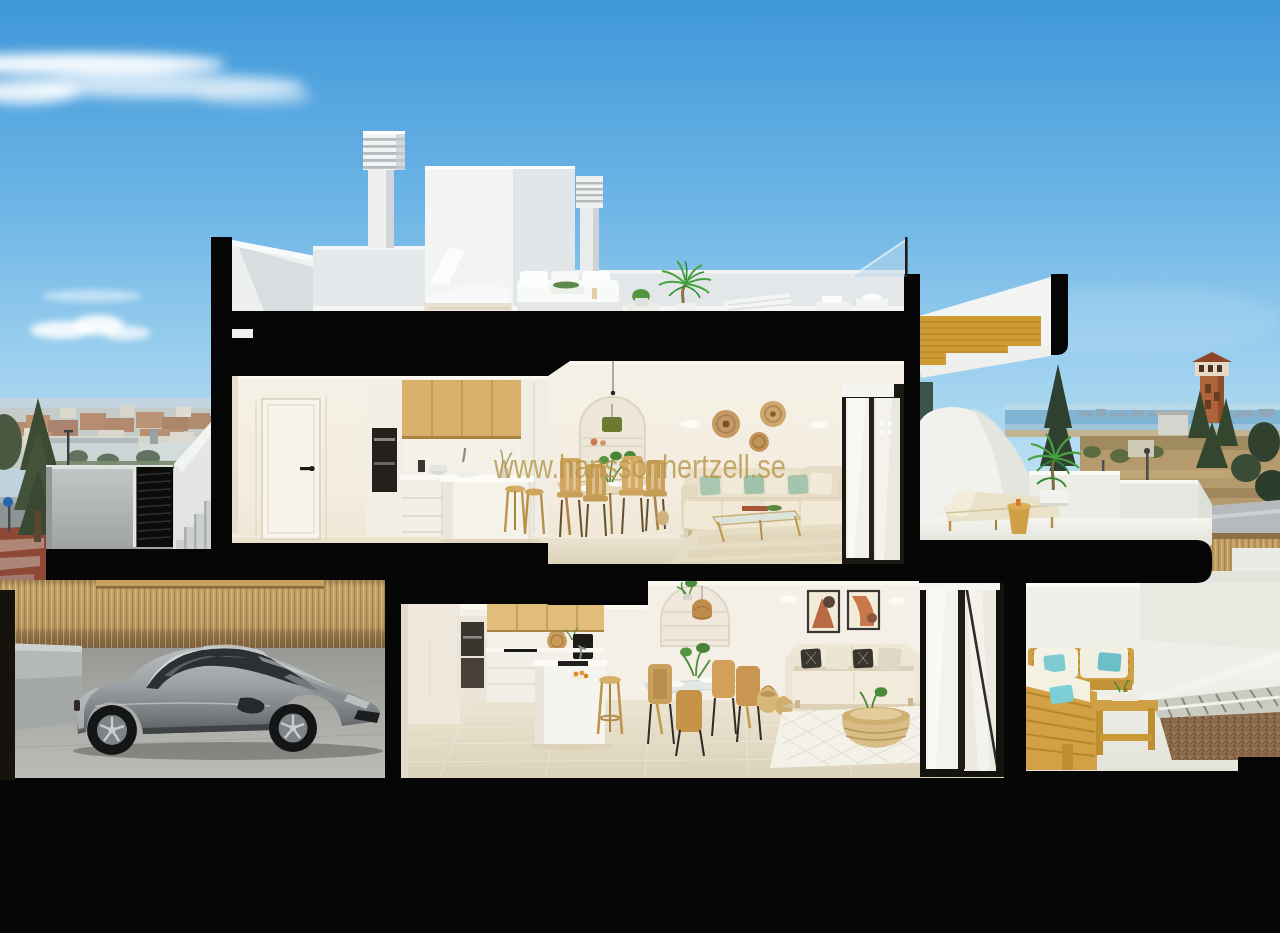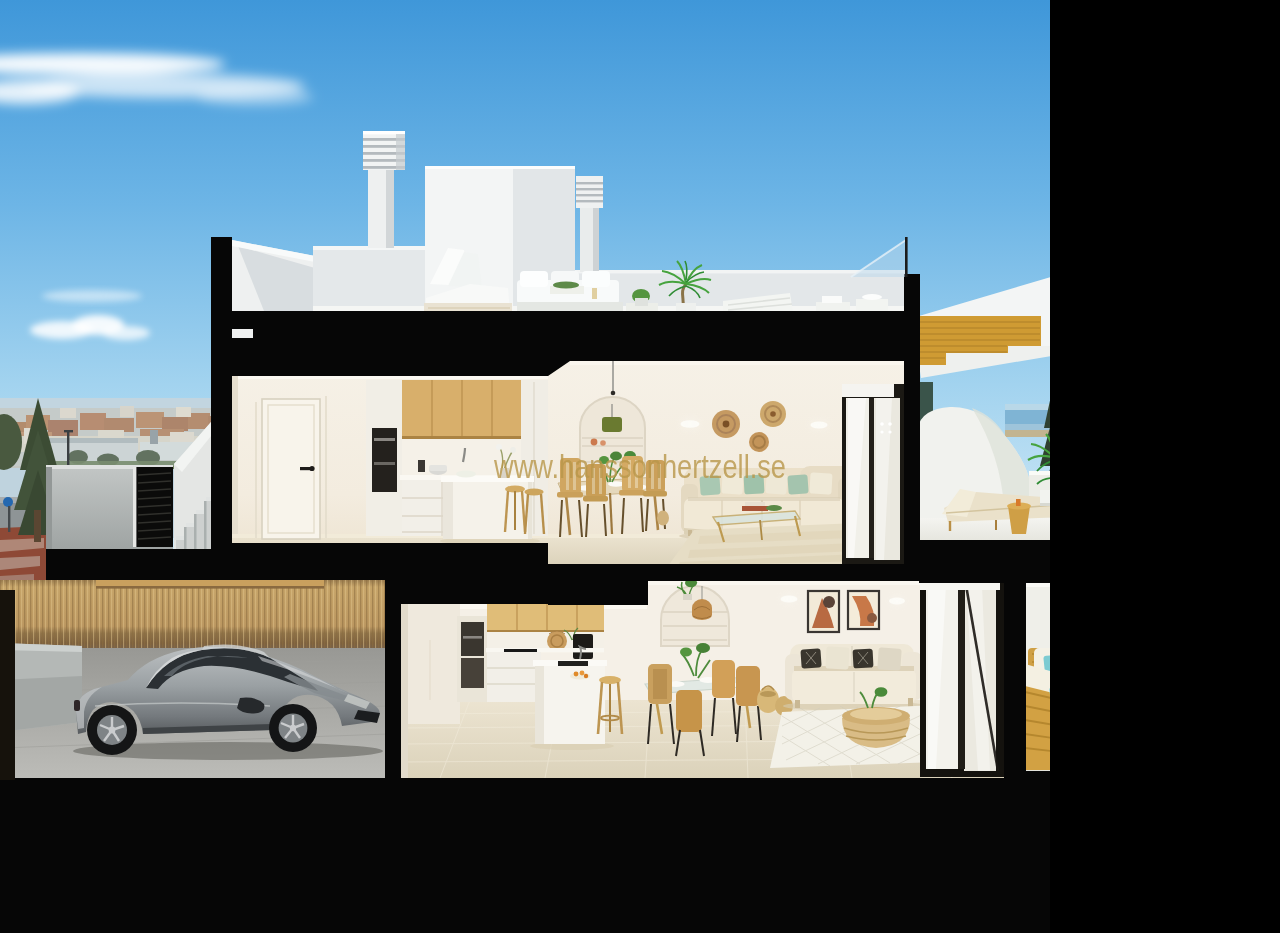--- a/index.html
+++ b/index.html
@@ -1,16 +1,16 @@
 <!DOCTYPE html>
 <html><head>
 <meta charset="utf-8">
 <style>
 html,body{margin:0;padding:0;background:#000;}
-#stage{width:1050px;height:933px;position:relative;overflow:hidden;font-family:"Liberation Sans",sans-serif;}
+#stage{width:1280px;height:933px;position:relative;overflow:hidden;font-family:"Liberation Sans",sans-serif;}
 svg{display:block;}
 </style>
 </head>
 <body>
 <div id="stage">
 <svg width="1280" height="933" viewBox="0 0 1280 933" xmlns="http://www.w3.org/2000/svg">
 <defs>
 <linearGradient id="skyG" gradientUnits="userSpaceOnUse" x1="0" y1="0" x2="0" y2="640">
 <stop offset="0" stop-color="#3f97d9"></stop>
 <stop offset="0.32" stop-color="#6db5e6"></stop>

